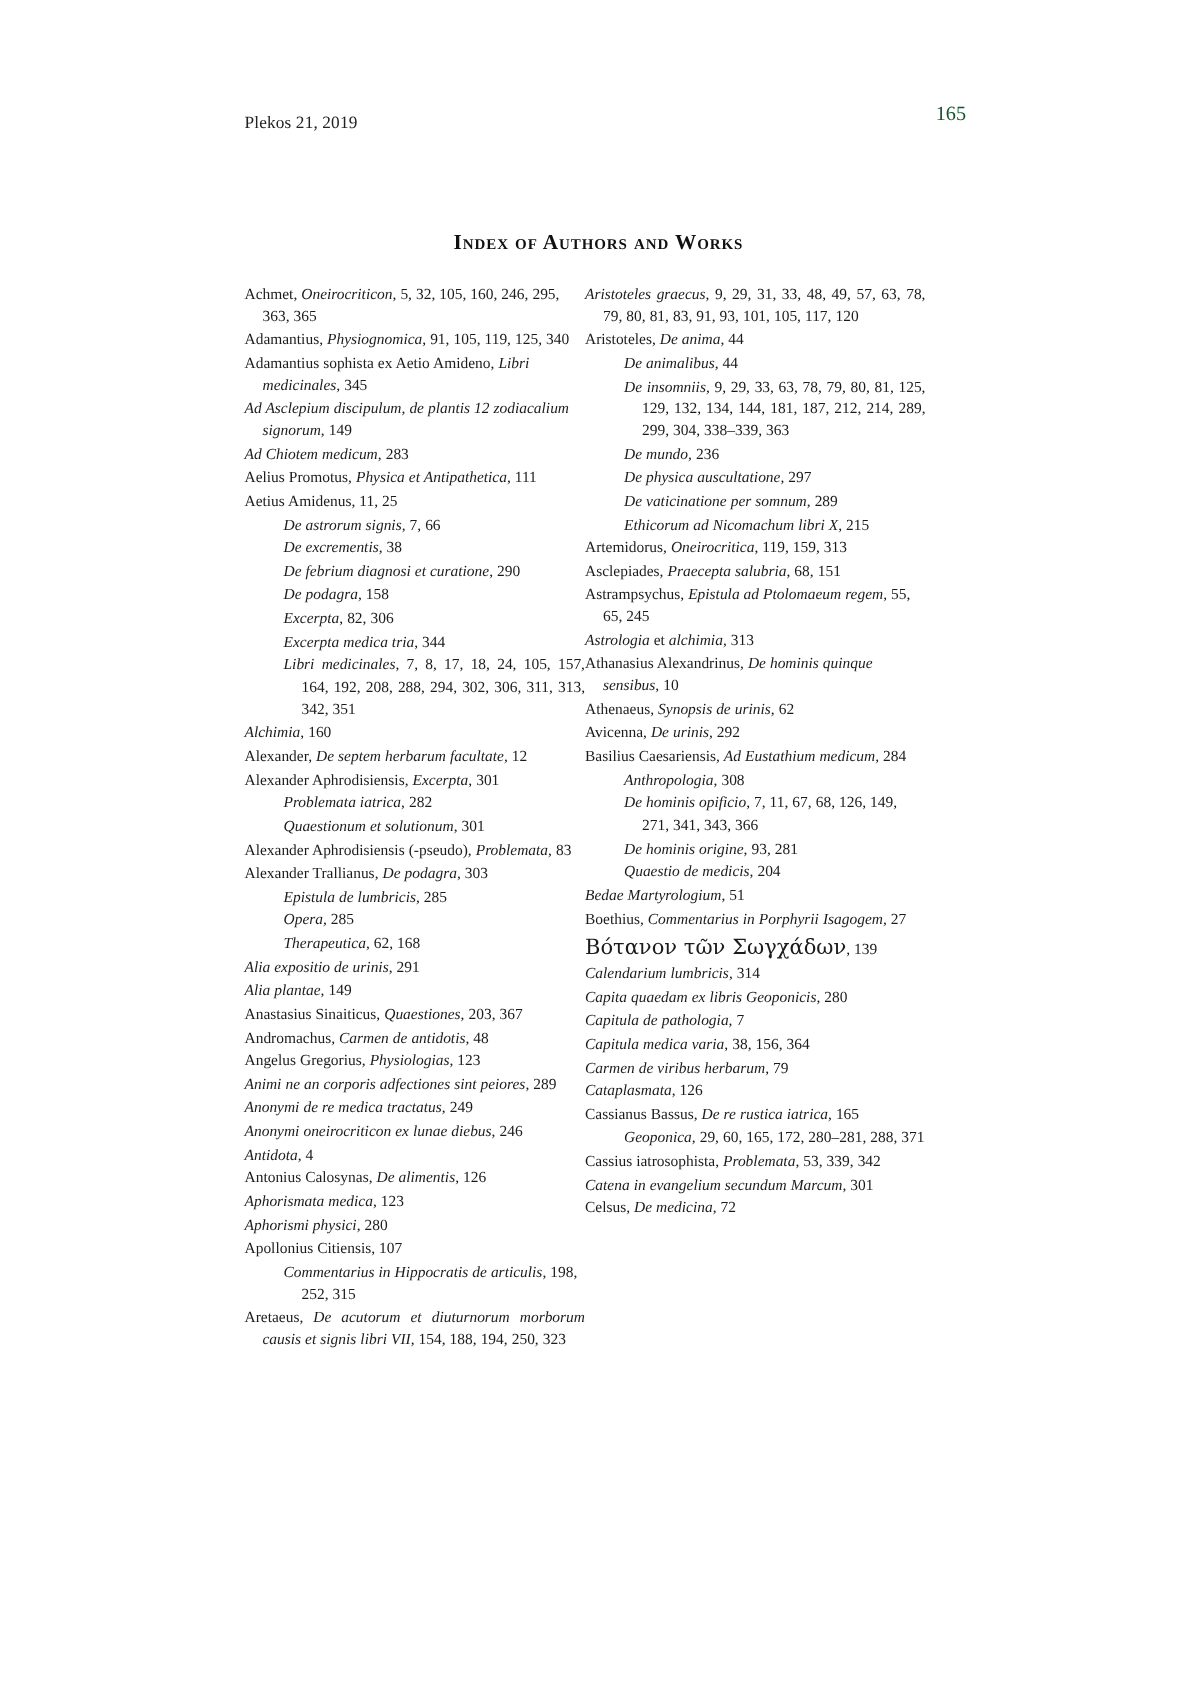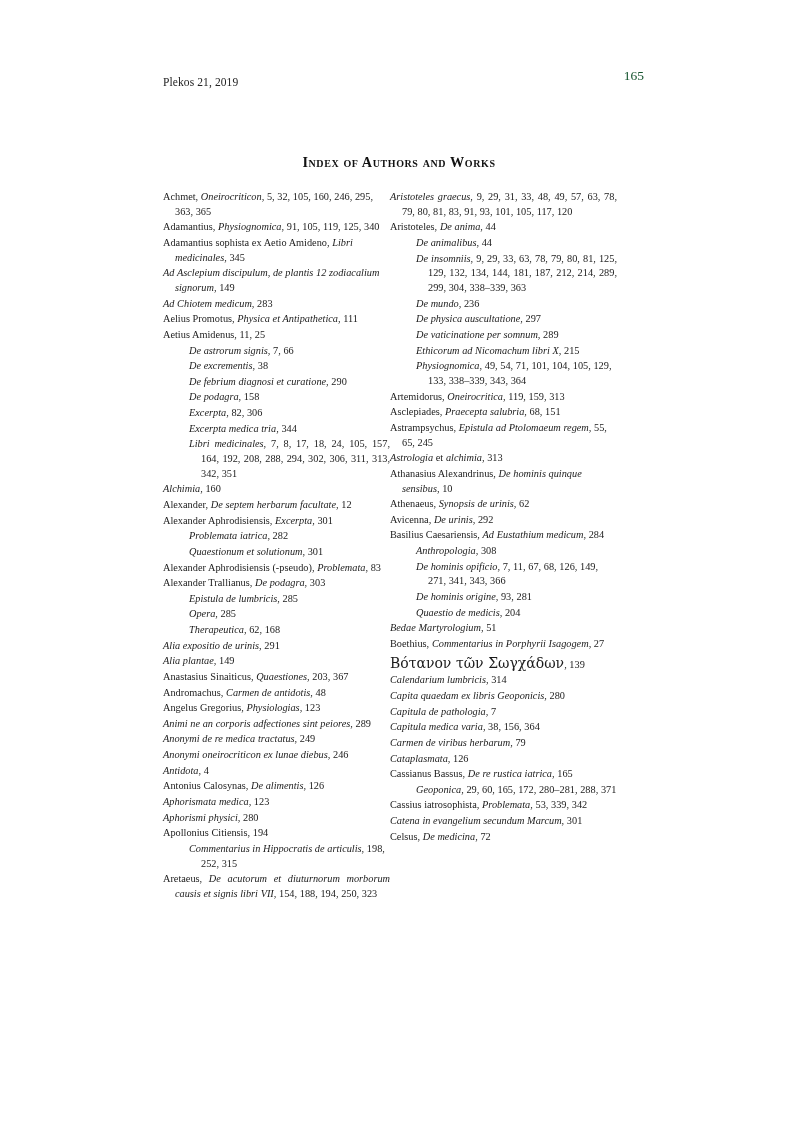--- a/index.html
+++ b/index.html
@@ -148,34 +148,33 @@
         <p class="entry">Anastasius Sinaiticus, <i>Quaestiones</i>, 203, 367</p>
         <p class="entry">Andromachus, <i>Carmen de antidotis</i>, 48</p>
         <p class="entry">Angelus Gregorius, <i>Physiologias</i>, 123</p>
         <p class="entry"><i>Animi ne an corporis adfectiones sint peiores</i>, 289</p>
         <p class="entry"><i>Anonymi de re medica tractatus</i>, 249</p>
         <p class="entry"><i>Anonymi oneirocriticon ex lunae diebus</i>, 246</p>
         <p class="entry"><i>Antidota</i>, 4</p>
         <p class="entry">Antonius Calosynas, <i>De alimentis</i>, 126</p>
         <p class="entry"><i>Aphorismata medica</i>, 123</p>
         <p class="entry"><i>Aphorismi physici</i>, 280</p>
-        <p class="entry">Apollonius Citiensis, 194</p>
+        <p class="entry">Apollonius Citiensis, 107</p>
         <p class="entry sub"><i>Commentarius in Hippocratis de articulis</i>, 198, 252, 315</p>
         <p class="entry just">Aretaeus, <i>De acutorum et diuturnorum morborum causis et signis libri VII</i>, 154, 188, 194, 250, 323</p>
       </div>
     <div class="col" id="col-right">
         <p class="entry just"><i>Aristoteles graecus</i>, 9, 29, 31, 33, 48, 49, 57, 63, 78, 79, 80, 81, 83, 91, 93, 101, 105, 117, 120</p>
         <p class="entry">Aristoteles, <i>De anima</i>, 44</p>
         <p class="entry sub"><i>De animalibus</i>, 44</p>
         <p class="entry sub just"><i>De insomniis</i>, 9, 29, 33, 63, 78, 79, 80, 81, 125, 129, 132, 134, 144, 181, 187, 212, 214, 289, 299, 304, 338–339, 363</p>
         <p class="entry sub"><i>De mundo</i>, 236</p>
         <p class="entry sub"><i>De physica auscultatione</i>, 297</p>
         <p class="entry sub"><i>De vaticinatione per somnum</i>, 289</p>
         <p class="entry sub"><i>Ethicorum ad Nicomachum libri X</i>, 215</p>
-        <p class="entry sub"><i>Physiognomica</i>, 49, 54, 71, 101, 104, 105, 129, 133, 338–339, 343, 364</p>
         <p class="entry">Artemidorus, <i>Oneirocritica</i>, 119, 159, 313</p>
         <p class="entry">Asclepiades, <i>Praecepta salubria</i>, 68, 151</p>
         <p class="entry">Astrampsychus, <i>Epistula ad Ptolomaeum regem</i>, 55, 65, 245</p>
         <p class="entry"><i>Astrologia</i> et <i>alchimia</i>, 313</p>
         <p class="entry">Athanasius Alexandrinus, <i>De hominis quinque sensibus</i>, 10</p>
         <p class="entry">Athenaeus, <i>Synopsis de urinis</i>, 62</p>
         <p class="entry">Avicenna, <i>De urinis</i>, 292</p>
         <p class="entry">Basilius Caesariensis, <i>Ad Eustathium medicum</i>, 284</p>
         <p class="entry sub"><i>Anthropologia</i>, 308</p>
         <p class="entry sub"><i>De hominis opificio</i>, 7, 11, 67, 68, 126, 149, 271, 341, 343, 366</p>

